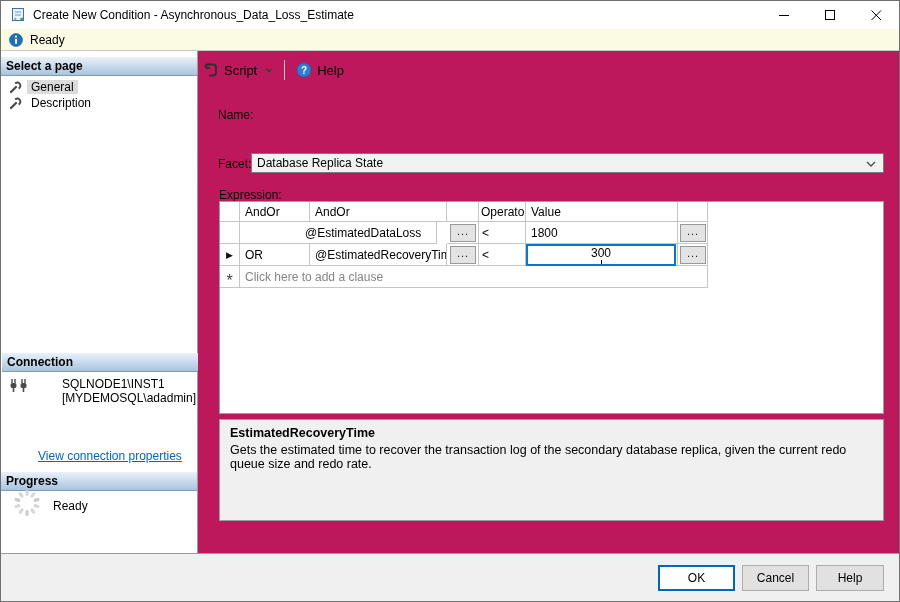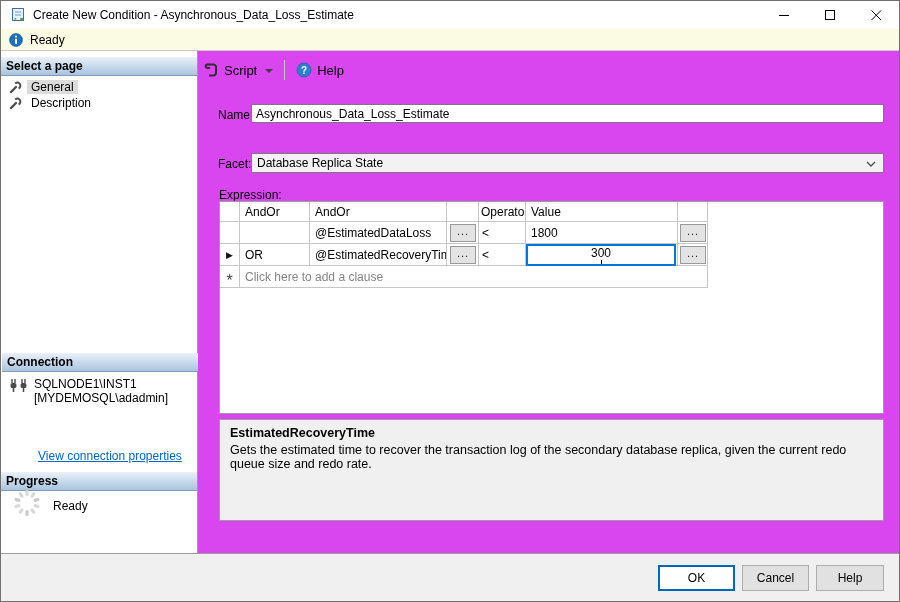--- a/index.html
+++ b/index.html
@@ -1,18 +1,18 @@
 <!DOCTYPE html>
 <html><head>
 <meta charset="utf-8">
 <style>
   * { margin:0; padding:0; box-sizing:border-box; }
   html,body { width:900px; height:602px; background:#fff; }
   body { font-family:"Liberation Sans", sans-serif; font-size:12px; color:#000; }
-  .window { position:relative; width:900px; height:602px; background:#d946ef; border:1px solid #707070; overflow:hidden; }
+  .window { position:relative; width:900px; height:602px; background:#be185d; border:1px solid #707070; overflow:hidden; }
 
   
   .titlebar { position:absolute; left:0; top:0; width:100%; height:28px; background:#fff; }
   .title-icon { position:absolute; left:9px; top:6px; width:16px; height:16px; }
   .window-title { position:absolute; left:32px; top:7px; font-size:12px; color:#000; white-space:nowrap; }
   .wbtn { position:absolute; top:0; width:46px; height:28px; display:flex; align-items:center; justify-content:center; }
   .wbtn.min { right:92px; } .wbtn.max { right:46px; } .wbtn.close { right:0; }
 
   
   .statusbar { position:absolute; left:0; top:28px; width:100%; height:22px; background:#fbfbe3; border-bottom:1px solid #c9c9c9; display:flex; align-items:center; }
@@ -23,21 +23,21 @@
   .sidebar { position:absolute; left:0; top:50px; width:197px; height:502px; background:#fff; border-right:1px solid #9c9c9c; }
   .pane-header { height:19px; line-height:18px; padding-left:5px; font-weight:bold; font-size:12px;
     background:linear-gradient(#eaf1fa, #a9c4de); border-bottom:1px solid #7f9db9; }
   .hdr-select { position:absolute; left:0; top:6px; width:100%; }
   .hdr-connection { position:absolute; left:1px; top:302px; width:100%; }
   .hdr-progress { position:absolute; left:0; top:421px; width:100%; }
   .page-item { position:absolute; left:0; height:17px; display:flex; align-items:center; cursor:default; }
   .page-item .wrench { width:14px; height:14px; margin-left:7px; margin-right:5px; flex:0 0 auto; }
   .page-item .lbl { padding:0 4px; }
   .page-item.selected .lbl { background:#dcdcdc; }
-  .conn-block { position:absolute; left:8px; top:326px; display:flex; }
+  .conn-block { position:absolute; left:8px; top:326px; display:flex;gap:28px; }
   .conn-icon { width:20px; height:16px; margin-right:5px; margin-top:1px; }
   .conn-lines { line-height:14px; }
   .link { position:absolute; left:8px; top:398px; color:#0066cc; text-decoration:underline; cursor:pointer;margin-left:29px; }
   .spinner { position:absolute; left:12px; top:438px; width:28px; height:28px; }
   .progress-ready { position:absolute; left:52px; top:448px; }
 
   
   .toolbar { position:absolute; left:197px; top:56px; height:26px; display:flex; align-items:center; }
   .tb-btn { display:flex; align-items:center; padding:3px 5px; cursor:default; }
   .tb-btn .ic { width:16px; height:16px; margin-right:5px; }
@@ -192,21 +192,20 @@
       <svg class="ic" viewBox="0 0 16 16">
         <circle cx="8" cy="8" r="7" fill="#2a7fd4"></circle>
         <circle cx="8" cy="8" r="7" fill="none" stroke="#1b5c9e" stroke-width="0.7"></circle>
         <text x="8" y="11.6" font-size="10" font-family="Liberation Sans, sans-serif" font-weight="bold" fill="#fff" text-anchor="middle">?</text>
       </svg>
       <span class="tlabel">Help</span>
     </div>
   </div>
 
   <span class="flabel lbl-name">Name:</span>
-  <input class="txt-input in-name" value="Asynchronous_Data_Loss_Estimate" style="">
 
   <span class="flabel lbl-facet">Facet:</span>
   <div class="combo">
     <span>Database Replica State</span>
     <svg class="chev" width="10" height="6" viewBox="0 0 10 6">
       <polyline points="1,1 5,5 9,1" fill="none" stroke="#4a4a4a" stroke-width="1.3"></polyline>
     </svg>
   </div>
 
   <span class="flabel lbl-expr">Expression:</span>
@@ -216,21 +215,21 @@
     <div class="gcell hdr selcell" style="left:0;top:0;width:20px;height:20px;"></div>
     <div class="gcell hdr" style="left:20px;top:0;width:70px;height:20px;">AndOr</div>
     <div class="gcell hdr" style="left:90px;top:0;width:137px;height:20px;">AndOr</div>
     <div class="gcell hdr" style="left:227px;top:0;width:32px;height:20px;"></div>
     <div class="gcell hdr" style="left:259px;top:0;width:47px;height:20px;padding:0 2px;">Operator</div>
     <div class="gcell hdr" style="left:306px;top:0;width:152px;height:20px;">Value</div>
     <div class="gcell hdr" style="left:458px;top:0;width:30px;height:20px;"></div>
 
     <div class="gcell selcell" style="left:0;top:20px;width:20px;height:22px;"></div>
     <div class="gcell" style="left:20px;top:20px;width:70px;height:22px;"></div>
-    <div class="gcell" style="left:90px;top:20px;width:137px;height:22px;">@EstimatedDataLoss</div>
+    <div class="gcell" style="left:80px;top:20px;width:137px;height:22px;">@EstimatedDataLoss</div>
     <div class="gcell" style="left:227px;top:20px;width:32px;height:22px;"></div>
     <div class="dots-btn" style="left:230px;top:22px;width:26px;height:18px;">...</div>
     <div class="gcell" style="left:259px;top:20px;width:47px;height:22px;padding:0 3px;">&lt;</div>
     <div class="gcell" style="left:306px;top:20px;width:152px;height:22px;">1800</div>
     <div class="gcell" style="left:458px;top:20px;width:30px;height:22px;"></div>
     <div class="dots-btn" style="left:460px;top:22px;width:26px;height:18px;">...</div>
 
     <div class="gcell selcell" style="left:0;top:42px;width:20px;height:22px;">
       <span class="tri">▶</span>
     </div>

